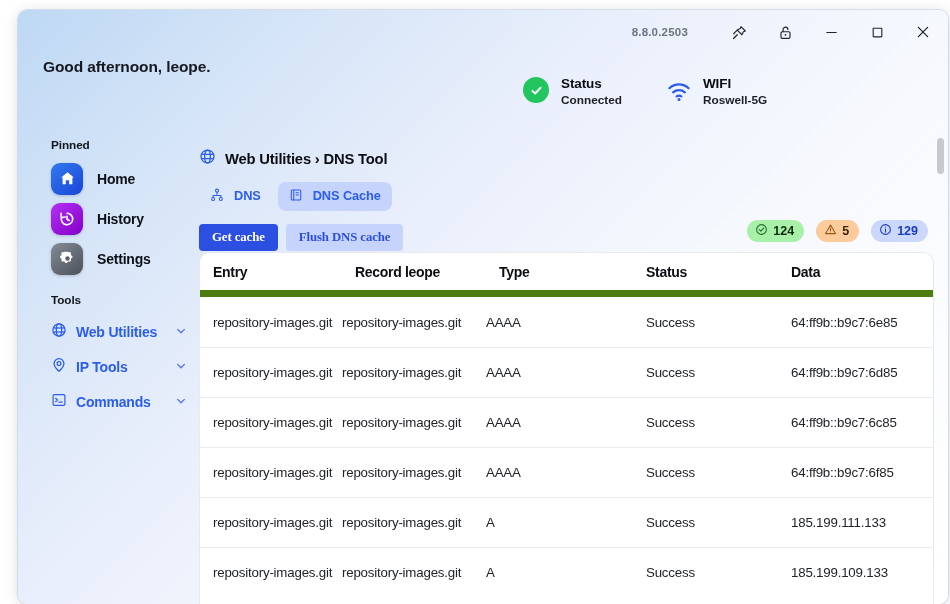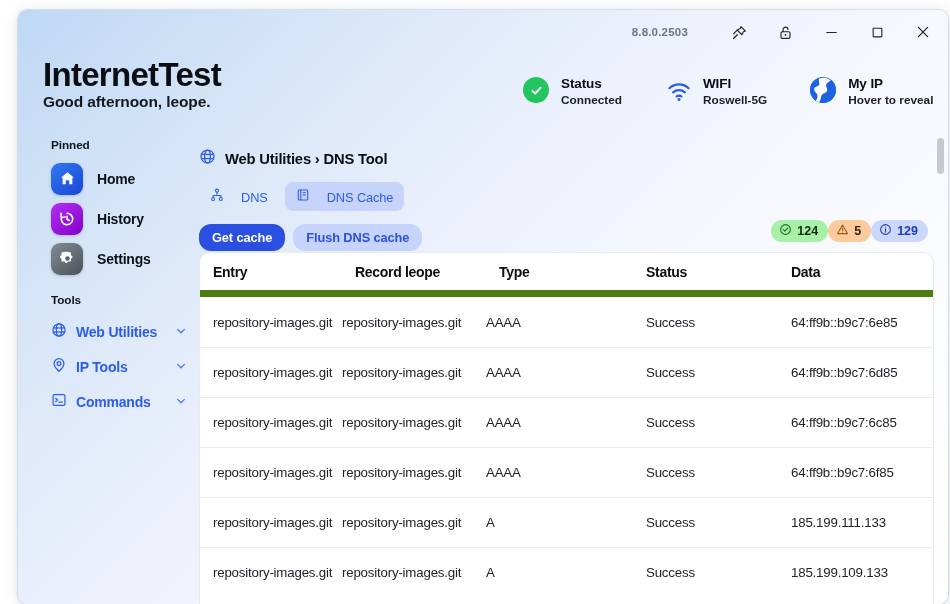--- a/index.html
+++ b/index.html
@@ -91,37 +91,37 @@
   .tool-label { font-size: 14px; font-weight: 700; color: #2b5ced; letter-spacing: -0.2px; }
   .tool-chev { margin-left: auto; margin-right: 6px; color: #4f74e8; }
 
   
   #main { position: absolute; left: 181px; top: 138px; right: 14px; bottom: 0; }
   #breadcrumb { display: flex; align-items: center; gap: 9px; }
   .bc-text { font-size: 14.8px; font-weight: 700; color: #0b0d12; letter-spacing: -0.2px; }
 
   #tabs { display: flex; align-items: center; gap: 6px; margin-top: 13px; }
   .tab {
-    display: flex; align-items: flex-end; gap: 17px;
+    display: flex; align-items: flex-start; gap: 10px;
     padding: 6px 11px; border-radius: 8px;
-    font-size: 12.8px; font-weight: 400; color: #2b5ced; letter-spacing: -0.1px;
+    font-size: 12.8px; font-weight: 700; color: #2b5ced; letter-spacing: -0.1px;
   }
   .tab.active { background: #c6d4fb; }
 
   #actions { display: flex; align-items: center; gap: 8px; margin-top: 13px; }
   .btn {
-    padding: 6px 13px; border-radius: 12px; border: none;
-    font-family: Liberation Sans, sans-serif; font-size: 12.8px; font-weight: 700; letter-spacing: -0.1px;
+    padding: 6px 13px; border-radius: 4px; border: none;
+    font-family: Liberation Serif, serif; font-size: 12.8px; font-weight: 700; letter-spacing: -0.1px;
   }
   .btn-primary { background: #2b4fe0; color: #ffffff; }
   .btn-secondary { background: #c6d4fb; color: #2b4fe0; }
 
   #badges {
     position: absolute; right: 6px; top: 72px;
-    display: flex; gap: 0; align-items: center;
+    display: flex; gap: 12px; align-items: center;
   }
   .badge {
     display: flex; align-items: center; gap: 5px;
     padding: 3px 10px 3px 8px; border-radius: 11px;
     font-size: 12.5px; font-weight: 700;
   }
   .badge-ok { background: #a8f0a8; color: #0c2a0c; }
   .badge-warn { background: #fbcb9b; color: #3a2207; }
   .badge-info { background: #ccd8fb; color: #1b3cc0; }
 
@@ -191,21 +191,20 @@
 
     <div class="winbtn">
       <svg width="16" height="16" viewBox="0 0 16 16" stroke="#20242c" stroke-width="1.25" stroke-linecap="round">
         <line x1="3.4" y1="3.4" x2="12.6" y2="12.6"></line>
         <line x1="12.6" y1="3.4" x2="3.4" y2="12.6"></line>
       </svg>
     </div>
   </div>
 
   <div id="brand">
-    <div id="apptitle">InternetTest</div>
     <div id="greeting">Good afternoon, leope.</div>
   </div>
 
   <div id="statusbar">
 
     <div class="stat">
       <div class="stat-ico">
         <div class="circle-green">
           <svg width="15" height="15" viewBox="0 0 16 16" fill="none" stroke="#ffffff" stroke-width="2.1" stroke-linecap="round" stroke-linejoin="round">
             <path d="M3.6 8.4 L6.6 11.2 L12.4 5"></path>
@@ -226,34 +225,20 @@
           <path d="M11.6 19.4 a4.2 4.2 0 0 1 4.8 0"></path>
           <circle cx="14" cy="22.6" r="1.5" fill="#2b5ced" stroke="none"></circle>
         </svg>
       </div>
       <div class="stat-txt">
         <div class="stat-title">WIFI</div>
         <div class="stat-sub">Roswell-5G</div>
       </div>
     </div>
 
-    <div class="stat">
-      <div class="stat-ico">
-        <div class="circle-blue">
-          <svg width="26" height="26" viewBox="0 0 26 26">
-            <circle cx="13" cy="13" r="13" fill="#1b63e3"></circle>
-            <path d="M9.5 1.2 C7.5 4 10.5 5.5 9 8 C7.8 10 4.5 9 4.2 12.2 C4 15 7 15.5 7.5 18.5 C7.9 21 6.5 23 5.5 24.2 L9 25.6 C11 23 10.6 20 11.8 18 C13 16 16 16.5 17 14 C18 11.5 15.5 10 16.2 7.5 C16.8 5.3 19.5 5 20.8 3.2 L15.5 0.6 Z" fill="#ffffff"></path>
-          </svg>
-        </div>
-      </div>
-      <div class="stat-txt">
-        <div class="stat-title">My IP</div>
-        <div class="stat-sub">Hover to reveal</div>
-      </div>
-    </div>
   </div>
 
   <div id="sidebar">
     <div class="side-section">Pinned</div>
 
     <div class="pin-item">
       <div class="pin-ico" style="background:linear-gradient(140deg,#2f7aee,#1b45d8);">
         <svg width="17" height="17" viewBox="0 0 16 16" fill="#ffffff">
           <path d="M8 2.1 L14 7.1 L12.6 7.1 L12.6 13.4 L9.6 13.4 L9.6 9.7 L6.4 9.7 L6.4 13.4 L3.4 13.4 L3.4 7.1 L2 7.1 Z"></path>
         </svg>

